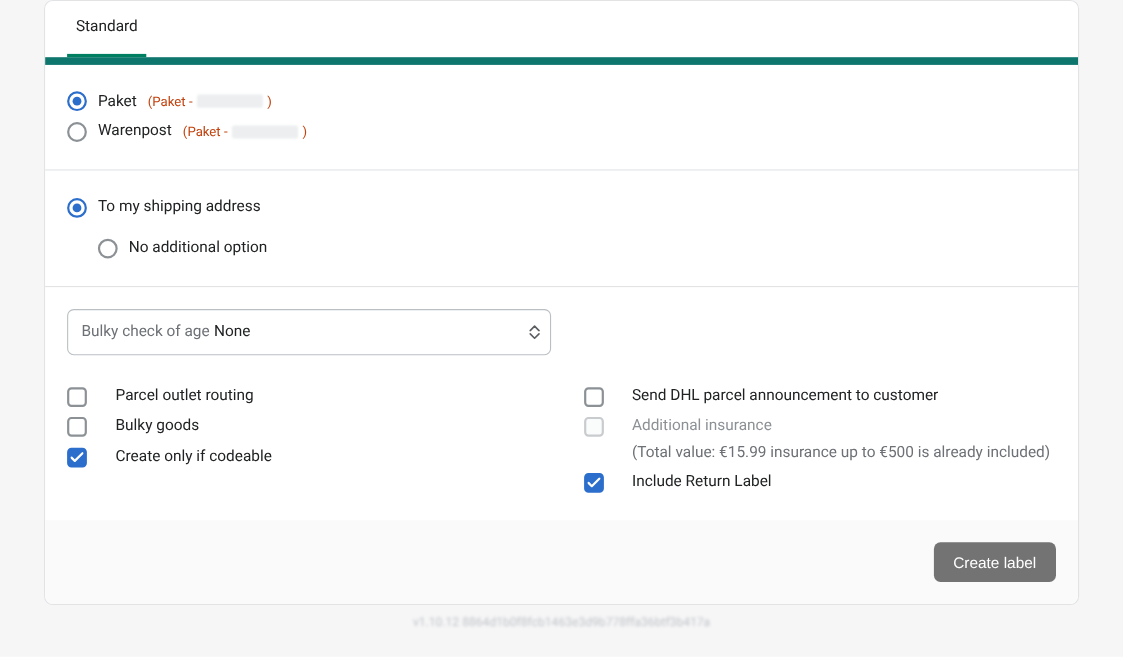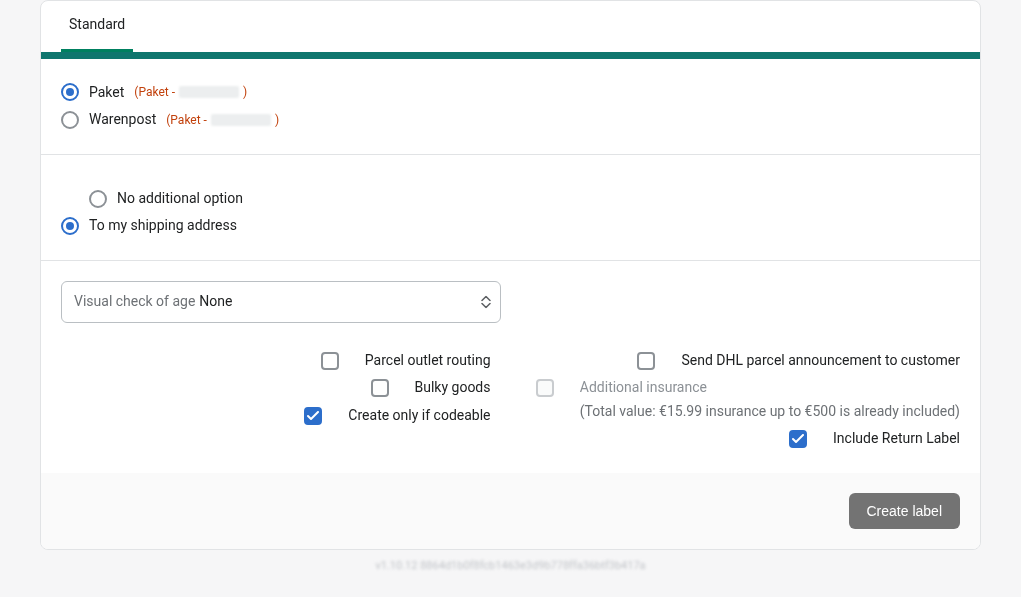--- a/index.html
+++ b/index.html
@@ -130,21 +130,20 @@
       grid-template-columns: 1fr 1fr;
       gap: 4px 40px;
       margin-top: 24px;
     }
     .check-row {
       display: flex;
       align-items: flex-start;
       gap: 26px;
       padding: 4px 0;
       cursor: pointer;
-      justify-content: flex-end;
     }
     .check-row.disabled {
       cursor: default;
     }
     .checkbox {
       width: 18px;
       height: 18px;
       border-radius: 4px;
       border: 2px solid #8c9196;
       flex-shrink: 0;
@@ -226,34 +225,34 @@
         <span class="radio-label">Warenpost</span>
         <span class="radio-hint">
           <span>(Paket - </span>
           <span class="blur-box"></span>
           <span>)</span>
         </span>
       </div>
     </div>
 
     <div class="section">
+      <div class="radio-row">
+        <span class="radio selected"></span>
+        <span class="radio-label">To my shipping address</span>
+      </div>
       <div class="radio-row indented" style="margin-top:10px;">
         <span class="radio"></span>
         <span class="radio-label">No additional option</span>
       </div>
-      <div class="radio-row">
-        <span class="radio selected"></span>
-        <span class="radio-label">To my shipping address</span>
-      </div>
     </div>
 
     <div class="section">
       <div class="select-wrap">
         <div class="select">
-          <span class="select-prefix">Visual check of age</span>
+          <span class="select-prefix">Bulky check of age</span>
           <span class="select-value">None</span>
         </div>
         <div class="select-arrows">
           <svg width="10" height="6" viewBox="0 0 10 6">
               <path d="M1 5 L5 1 L9 5" stroke="currentColor" stroke-width="1.5" fill="none" stroke-linecap="round" stroke-linejoin="round"></path>
             </svg>
           <svg width="10" height="6" viewBox="0 0 10 6">
               <path d="M1 1 L5 5 L9 1" stroke="currentColor" stroke-width="1.5" fill="none" stroke-linecap="round" stroke-linejoin="round"></path>
             </svg>
         </div>

